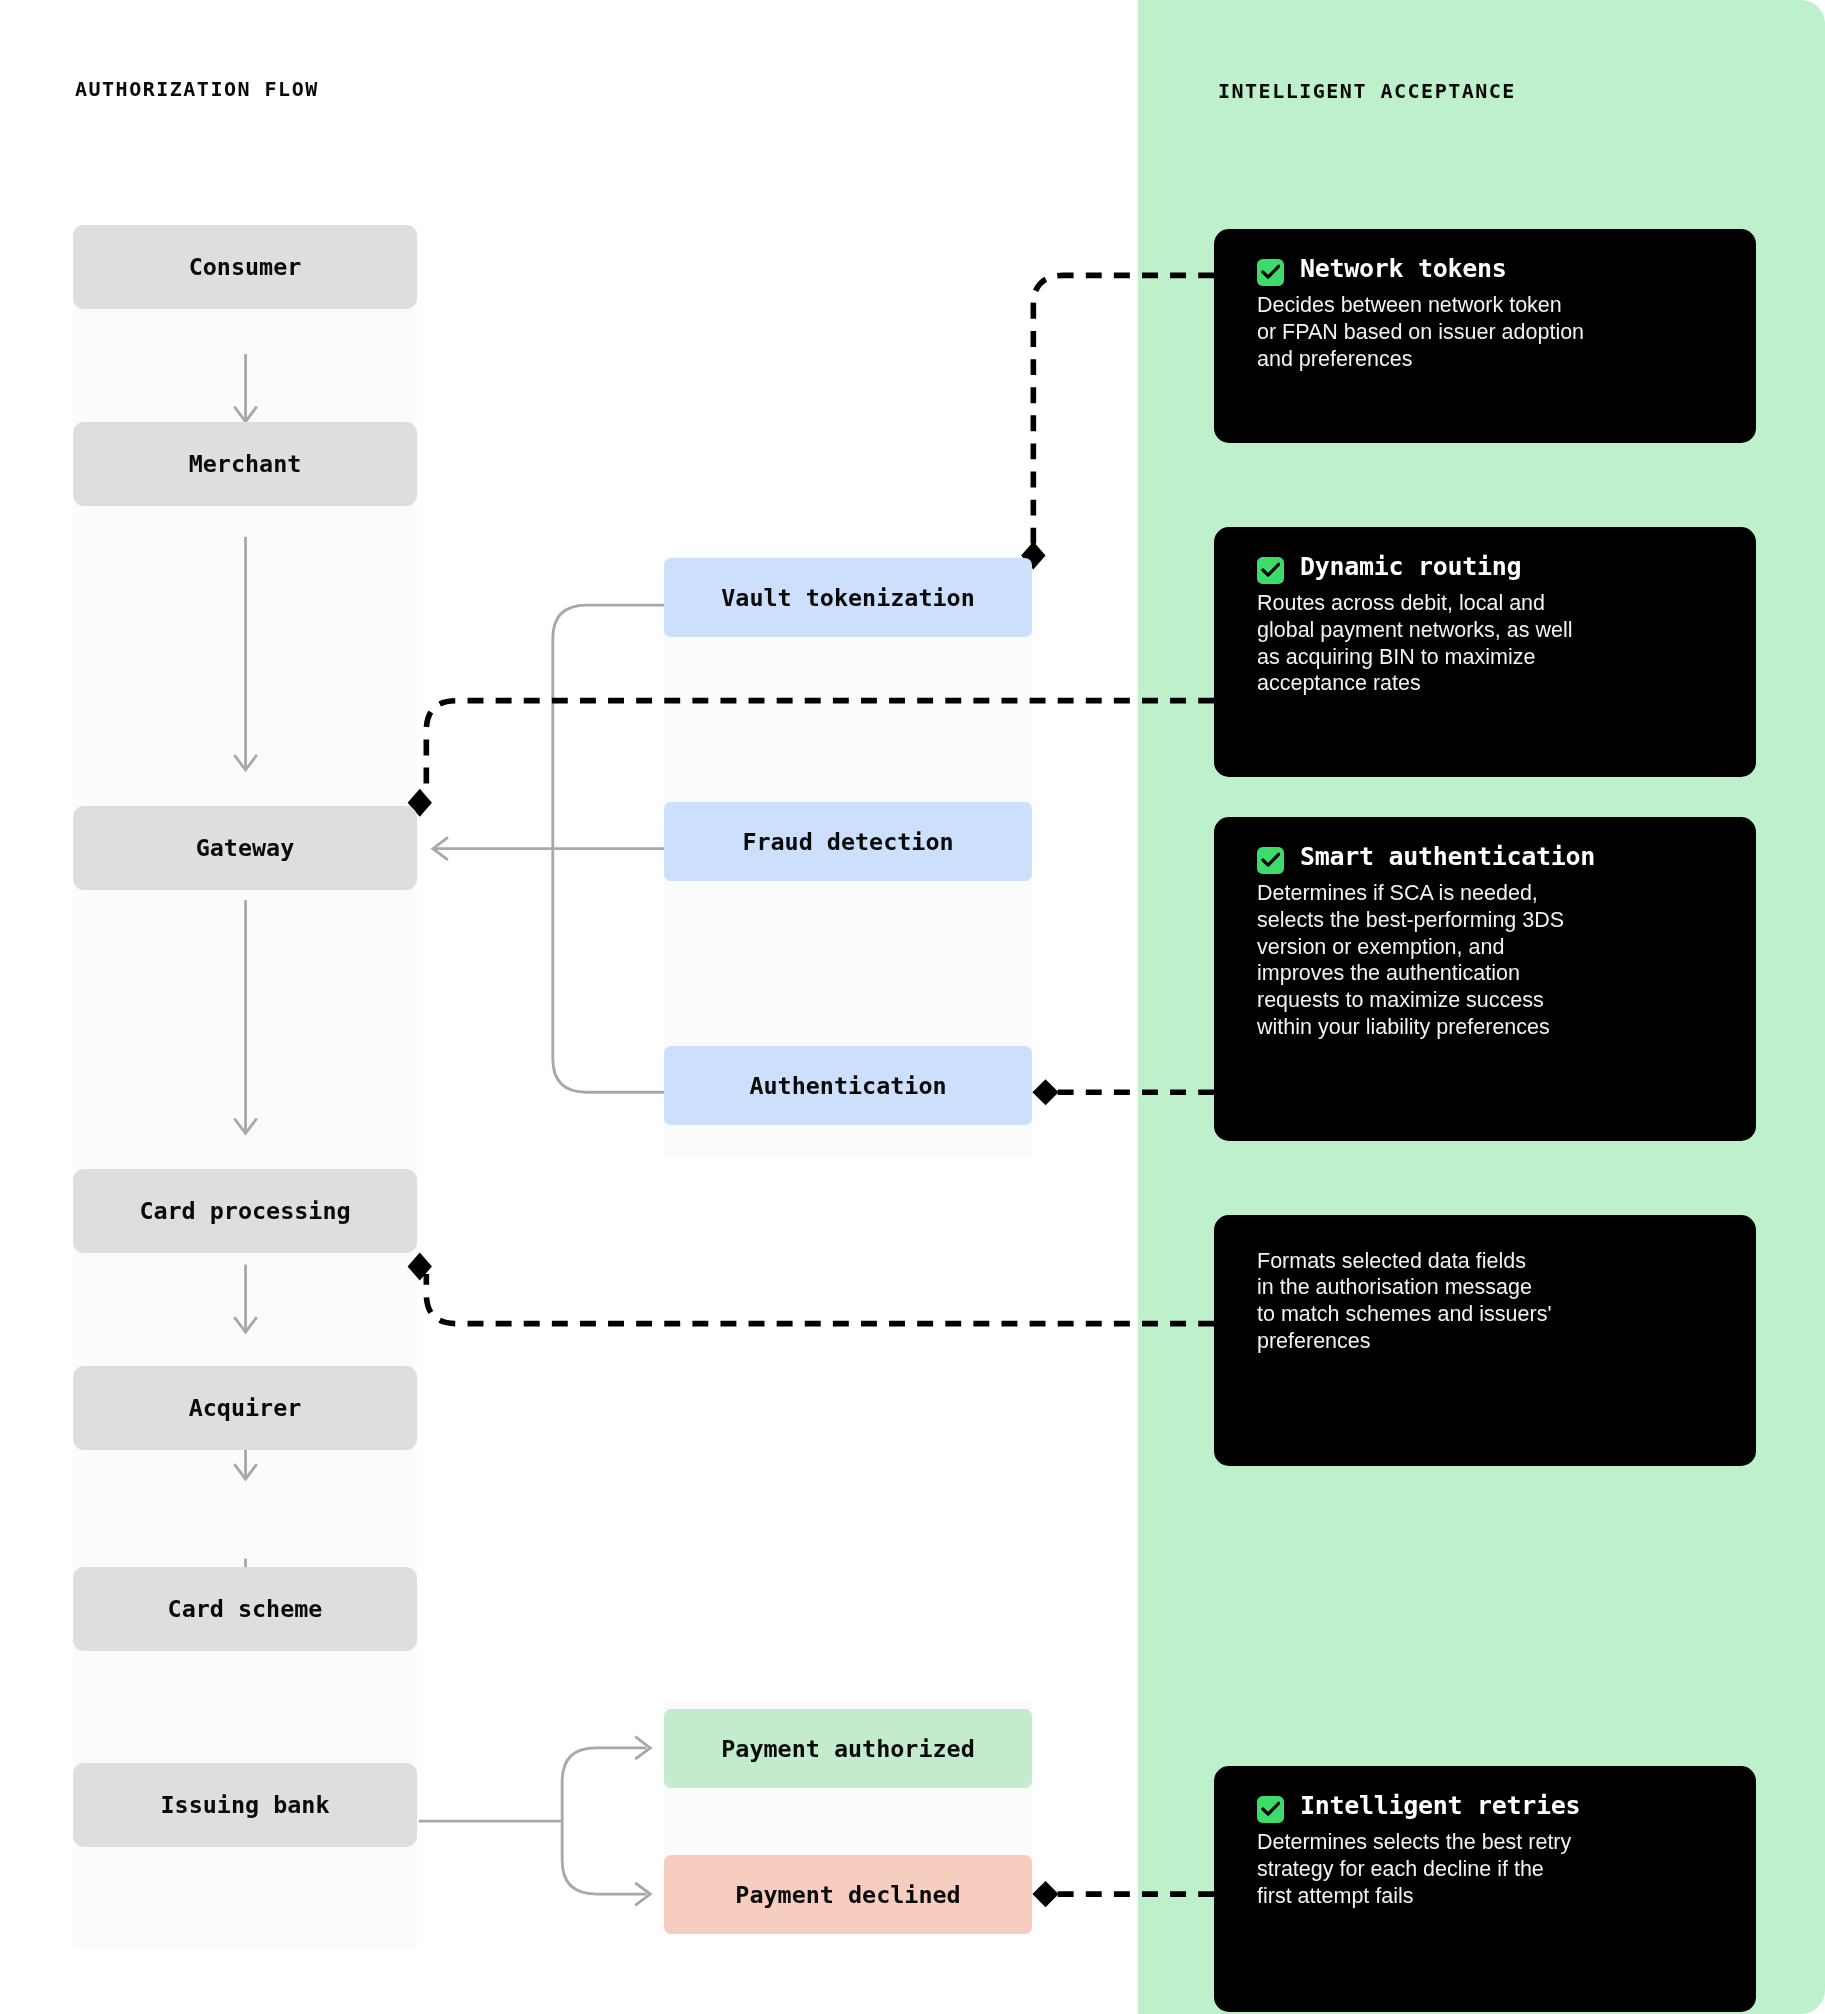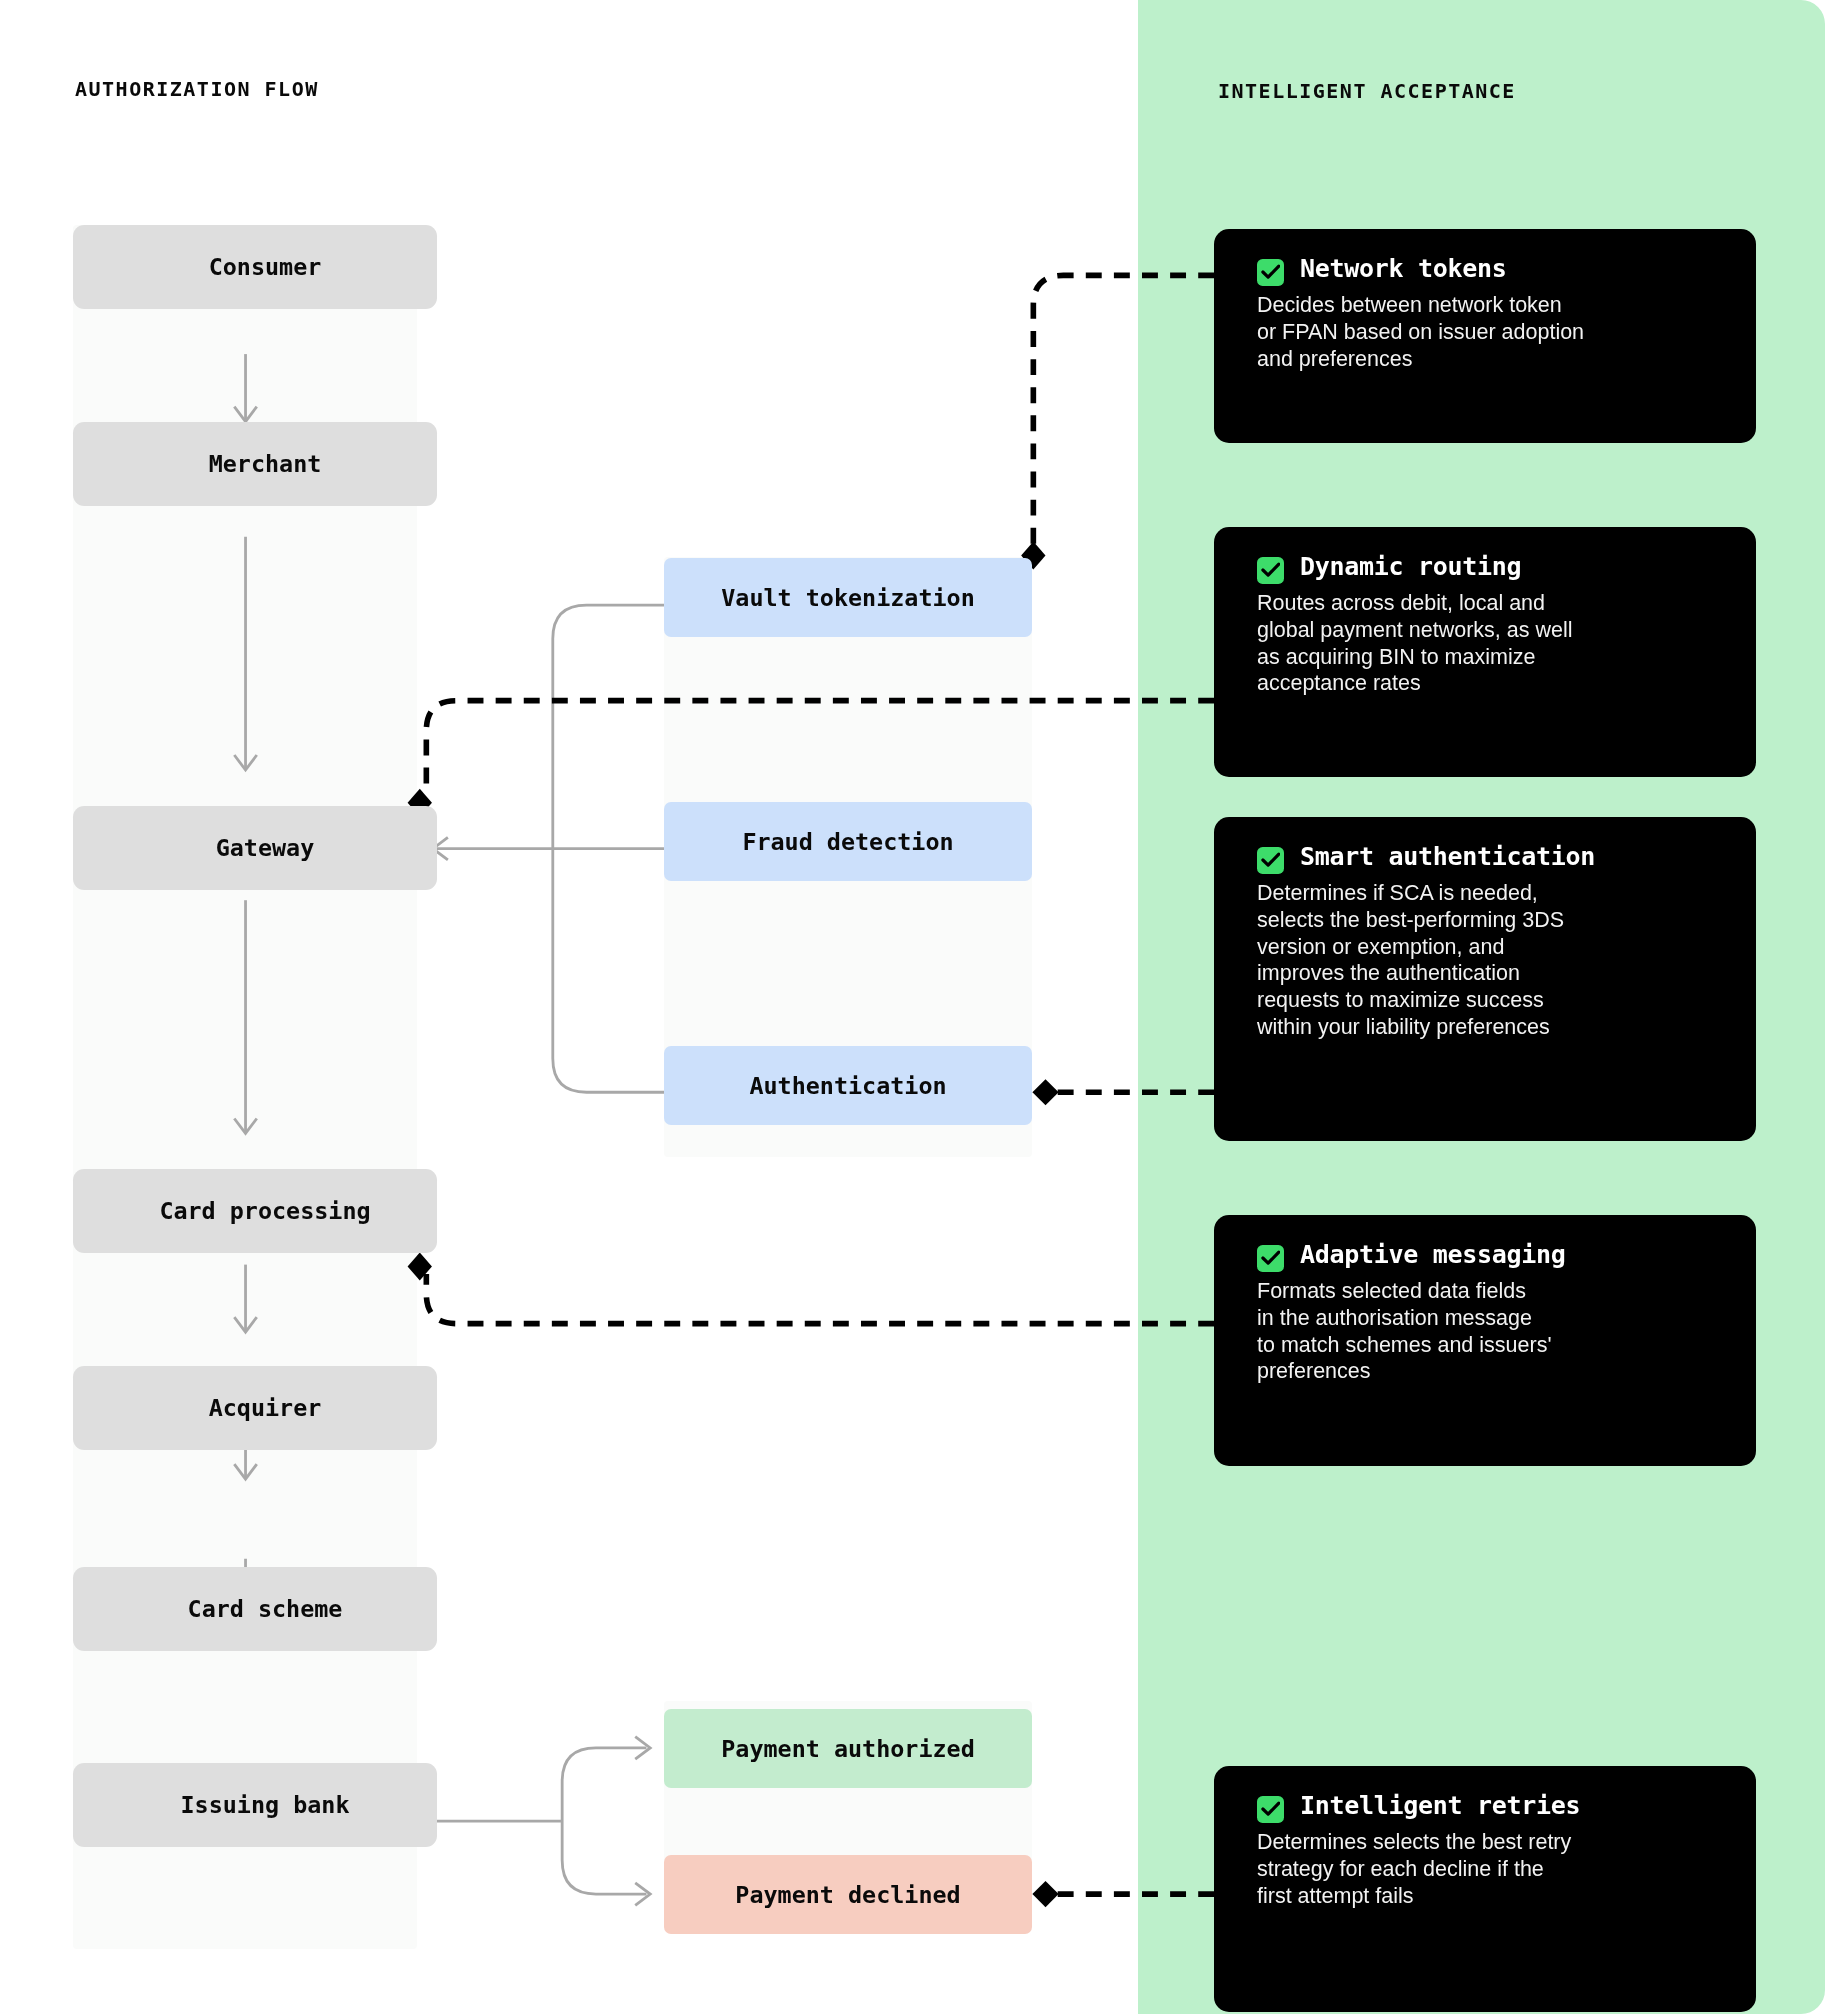--- a/index.html
+++ b/index.html
@@ -33,21 +33,20 @@
   #title-right{left:1218px;top:79px;}
 
   
   .node{
     position:absolute;left:73px;width:344px;height:84px;
     background:#dedede;border-radius:11.2px;
     display:flex;align-items:center;justify-content:center;
     font-family:"DejaVu Sans Mono","Liberation Mono",monospace;
     font-weight:700;font-size:23.4px;color:#0a0a0a;
     white-space:nowrap;
-    padding-left:20px;
   }
 
   
   .mbox{
     position:absolute;left:664px;width:368px;height:79px;
     border-radius:7px;
     display:flex;align-items:center;justify-content:center;
     font-family:"DejaVu Sans Mono","Liberation Mono",monospace;
     font-weight:700;font-size:23.4px;color:#0a0a0a;
     white-space:nowrap;
@@ -219,28 +218,20 @@
     </div>
     <div class="card-body">Determines if SCA is needed,
 selects the best-performing 3DS
 version or exemption, and
 improves the authentication
 requests to maximize success
 within your liability preferences</div>
   </div>
 
   <div class="card" style="top:1215px;height:251px">
-    <div class="card-head">
-      <span class="cbx">
-        <svg width="19.7" height="18" viewBox="0 0 21 19">
-            <path d="M2 9.5 L7.6 15 L19 3.2" stroke="#000" stroke-width="3.4" fill="none" stroke-linecap="round" stroke-linejoin="round"></path>
-          </svg>
-      </span>
-      <span class="card-title">Adaptive messaging</span>
-    </div>
     <div class="card-body">Formats selected data fields
 in the authorisation message
 to match schemes and issuers'
 preferences</div>
   </div>
 
   <div class="card" style="top:1766px;height:246px">
     <div class="card-head">
       <span class="cbx">
         <svg width="19.7" height="18" viewBox="0 0 21 19">

